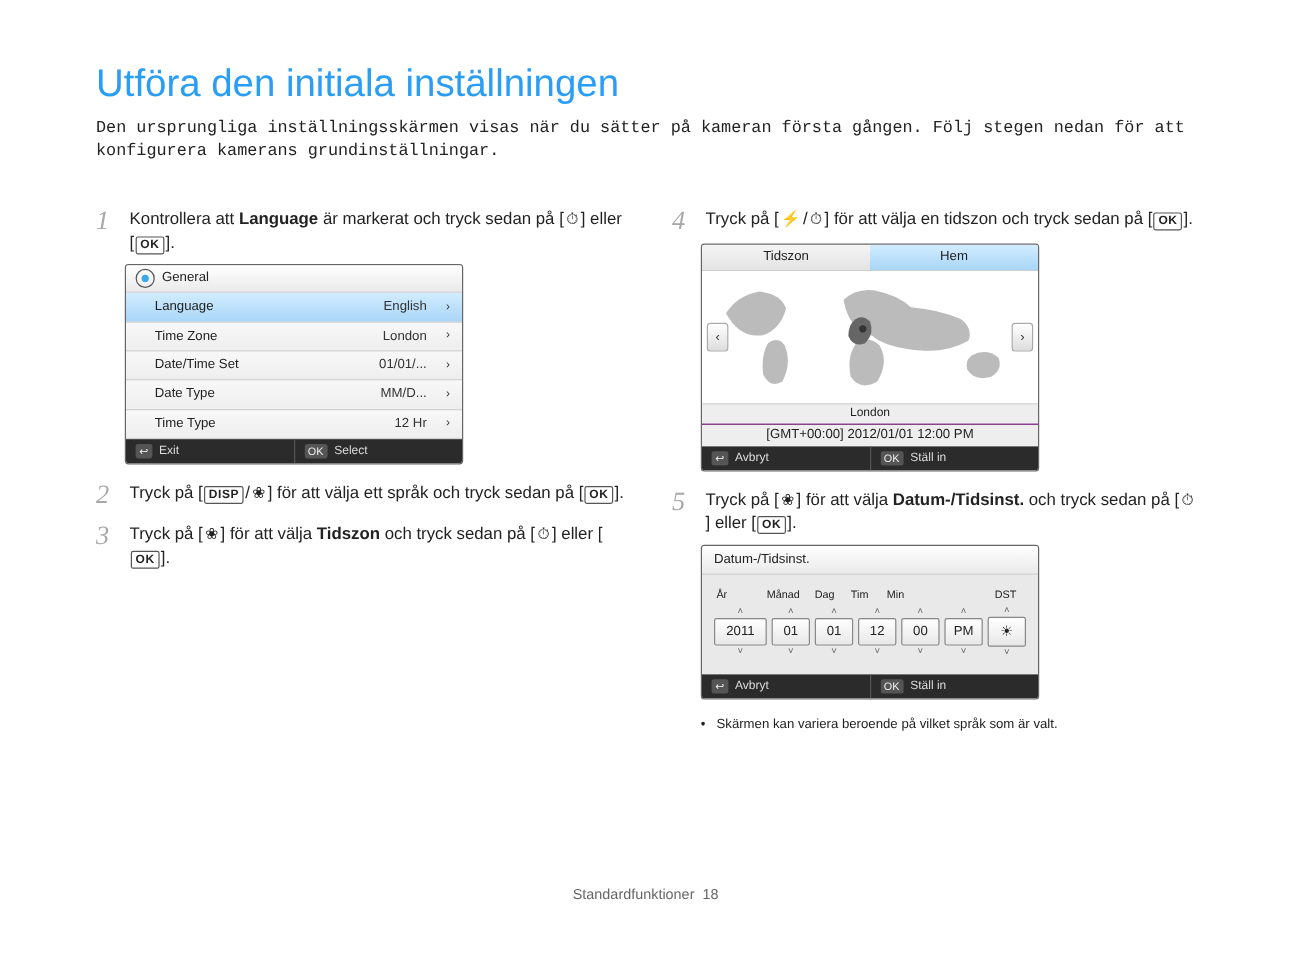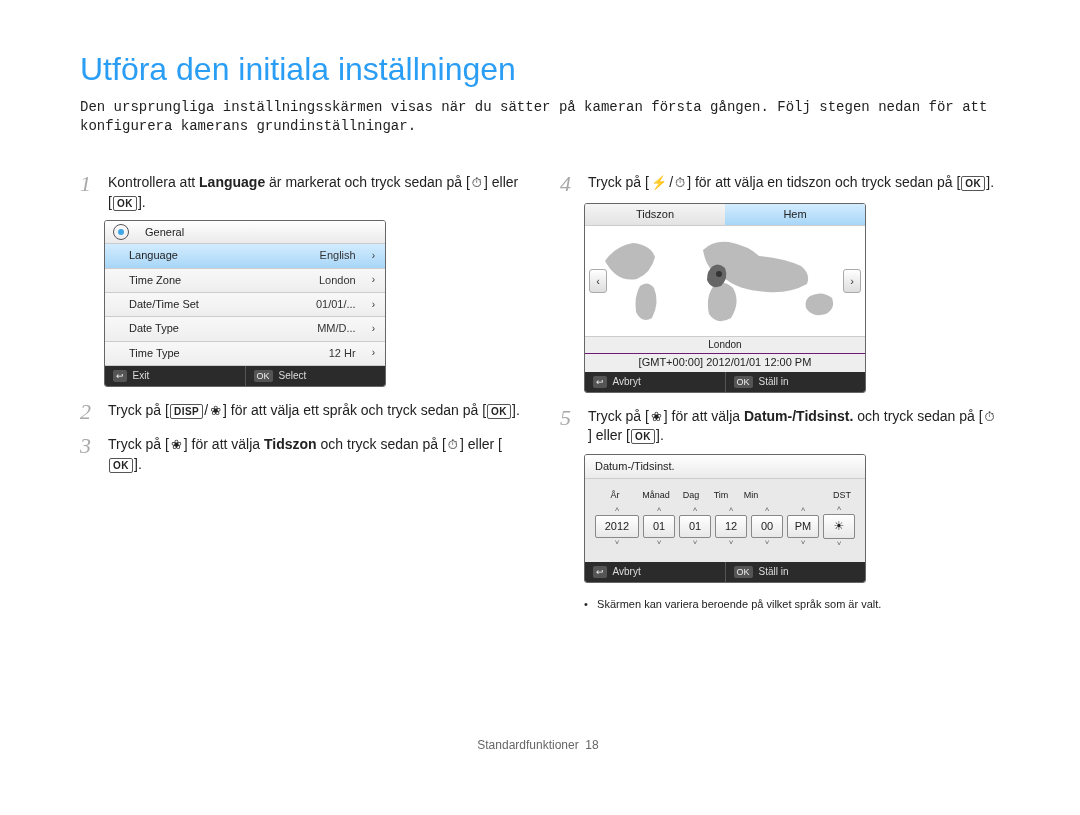--- a/index.html
+++ b/index.html
@@ -24,21 +24,21 @@
   .step strong{font-weight:700;}
   .iconbox{display:inline-block;border:1px solid #555;border-radius:2px;
     padding:0 3px;font-size:10px;line-height:13px;font-weight:700;margin:0 1px;}
   .iconbox.ok{letter-spacing:0.5px;}
   .iconbox.disp{letter-spacing:0.5px;}
   .glyph{font-size:13px;line-height:13px;display:inline-block;padding:0 2px;}
 
   
   .lcd{width:280px;border:1px solid #666;border-radius:3px;overflow:hidden;
     font-size:11px;background:#ececec;margin:8px 0 14px 24px;}
-  .lcd .header{display:flex;align-items:flex-end;gap:16px;padding:3px 8px;
+  .lcd .header{display:flex;align-items:center;gap:6px;padding:3px 8px;
     background:linear-gradient(#fff,#eaeaea);border-bottom:1px solid var(--row-border);}
   .lcd .header .dot{width:14px;height:14px;border:1.5px solid #555;border-radius:50%;
     display:flex;align-items:center;justify-content:center;}
   .lcd .header .dot::after{content:"";width:6px;height:6px;background:#3da7e8;border-radius:50%;}
   .lcd .row{display:flex;justify-content:space-between;align-items:center;
     padding:4px 10px 4px 24px;border-bottom:1px solid var(--row-border);
     background:linear-gradient(#f8f8f8,#eee);}
   .lcd .row.sel{background:linear-gradient(#d2ecff,#a8d6f7);}
   .lcd .row .val{display:flex;align-items:center;gap:16px;color:#333;}
   .lcd .row .chev{font-size:10px;color:#333;}
@@ -63,21 +63,21 @@
   .lcd.tz .arrow.left{left:4px;}
   .lcd.tz .arrow.right{right:4px;}
   .lcd.tz .city{text-align:center;font-size:10px;padding:1px 0;border-top:1px solid #ccc;background:#eee;}
   .lcd.tz .gmt{text-align:center;font-size:11px;padding:1px 0;background:#eee;border-top:1px solid #701a75;}
 
   
   .lcd.dt .title{padding:4px 10px;border-bottom:1px solid var(--row-border);
     background:linear-gradient(#fff,#eaeaea);}
   .lcd.dt .fields{padding:10px 10px 14px 10px;background:#e9e9e9;}
   .lcd.dt .labels{display:flex;gap:6px;font-size:9px;margin-bottom:3px;padding-left:2px;}
-  .lcd.dt .labels span{text-align:center;}
+  .lcd.dt .labels span{}
   .lcd.dt .labels span:nth-child(1){width:36px;}
   .lcd.dt .labels span:nth-child(2){width:34px;}
   .lcd.dt .labels span:nth-child(3){width:24px;}
   .lcd.dt .labels span:nth-child(4){width:24px;}
   .lcd.dt .labels span:nth-child(5){width:24px;}
   .lcd.dt .labels .dst{margin-left:auto;width:26px;}
   .lcd.dt .spinners{display:flex;gap:4px;align-items:center;}
   .lcd.dt .spin{display:flex;flex-direction:column;align-items:center;gap:1px;}
   .lcd.dt .spin .up,.lcd.dt .spin .down{font-size:8px;color:#666;line-height:8px;cursor:pointer;}
   .lcd.dt .cell{border:1px solid #888;border-radius:2px;background:linear-gradient(#fff,#e8e8e8);
@@ -237,21 +237,21 @@
             <span>År</span>
             <span>Månad</span>
             <span>Dag</span>
             <span>Tim</span>
             <span>Min</span>
             <span class="dst">DST</span>
           </div>
           <div class="spinners">
             <div class="spin">
               <span class="up">˄</span>
-              <span class="cell wide">2012</span>
+              <span class="cell wide">2011</span>
               <span class="down">˅</span>
             </div>
             <div class="spin">
               <span class="up">˄</span>
               <span class="cell">01</span>
               <span class="down">˅</span>
             </div>
             <div class="spin">
               <span class="up">˄</span>
               <span class="cell">01</span>

